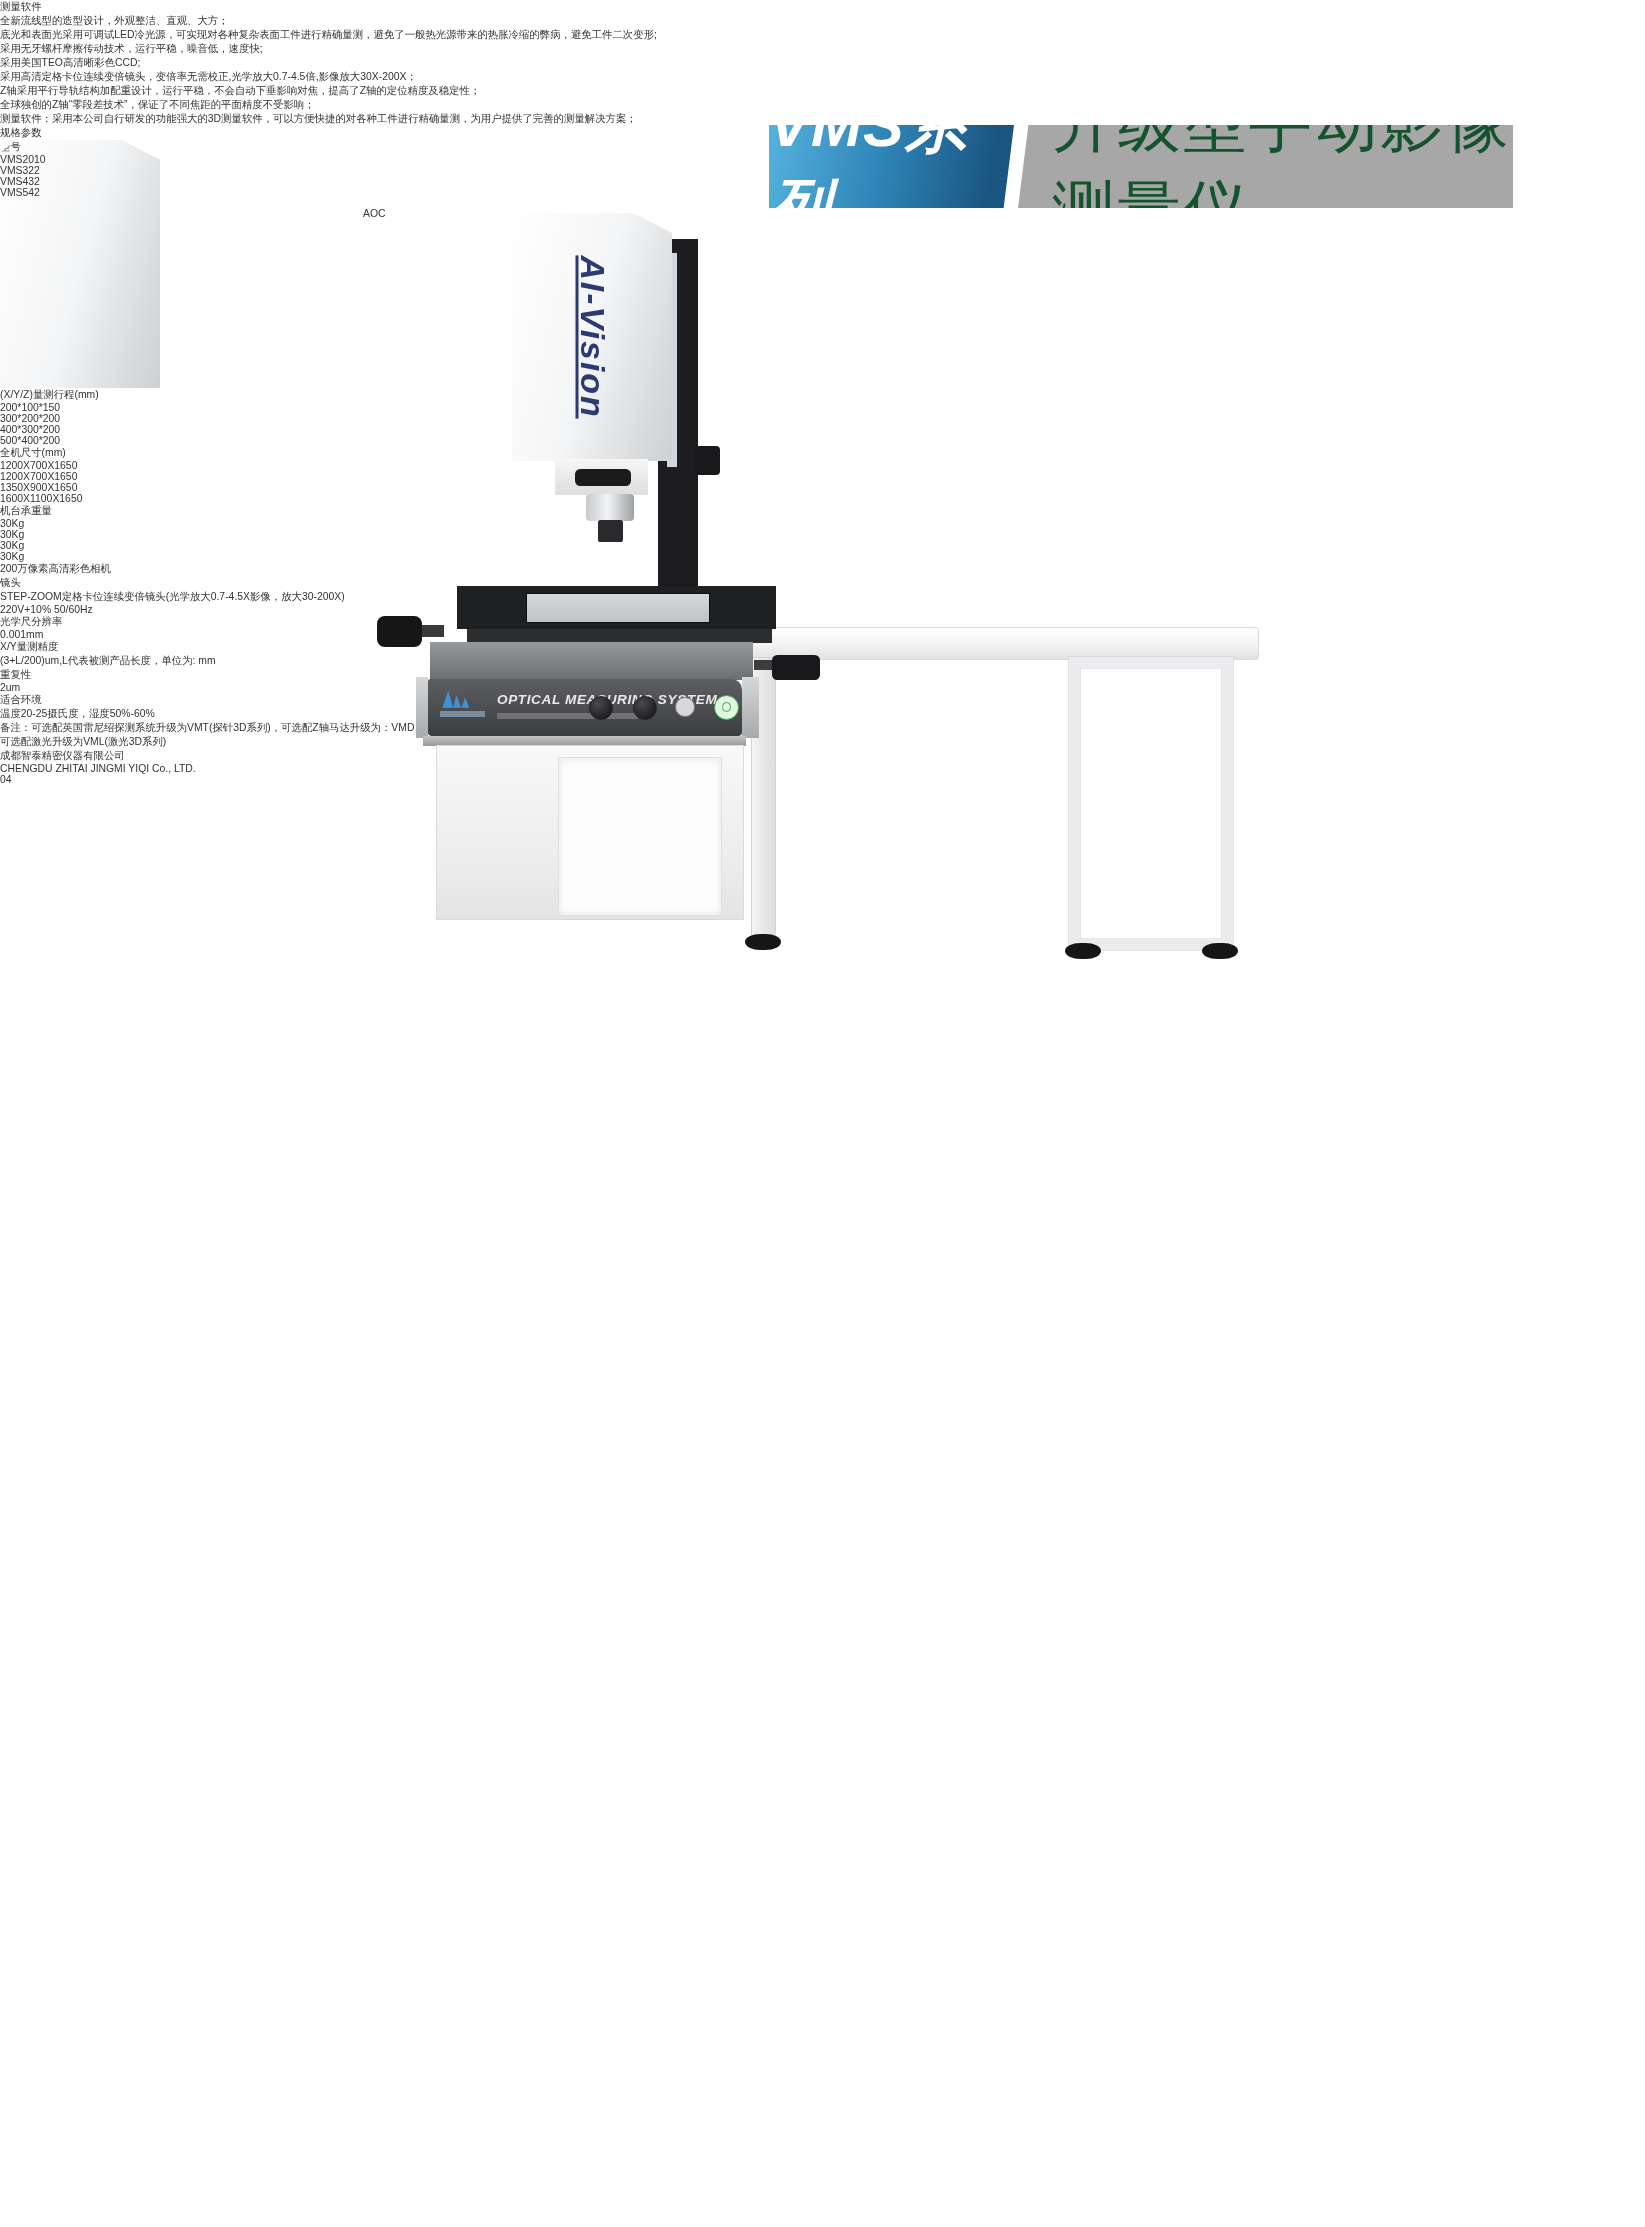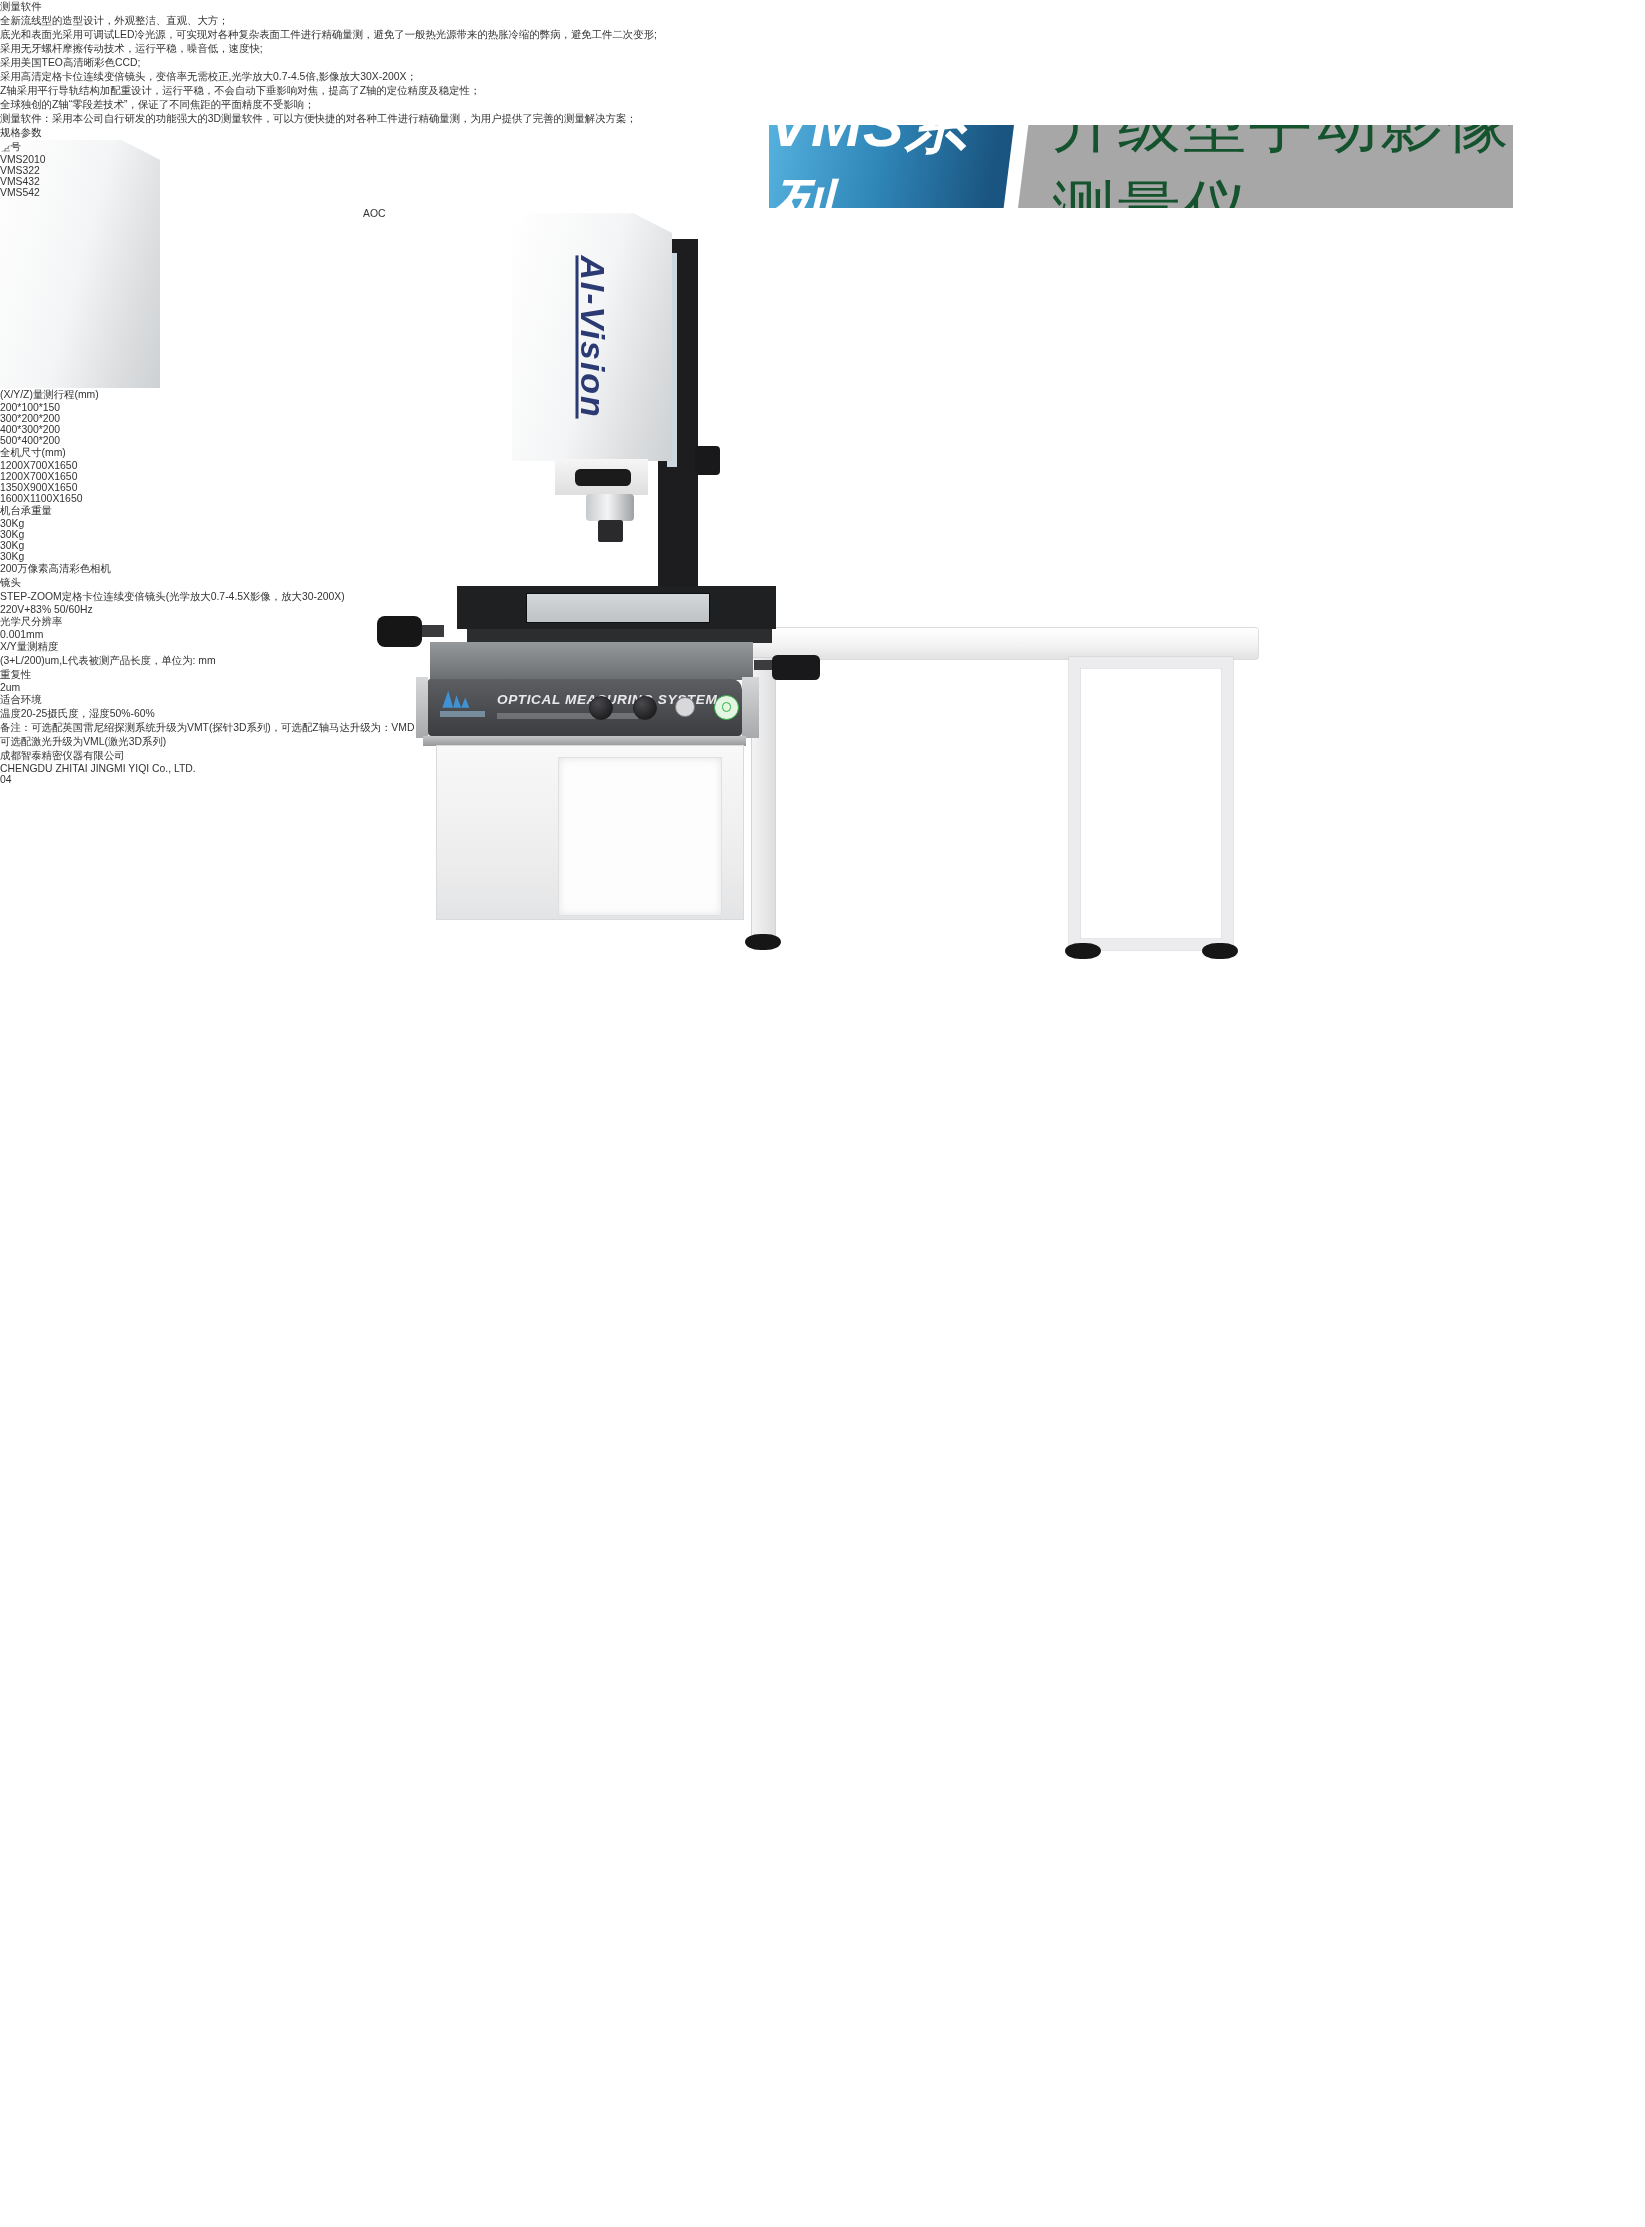--- a/index.html
+++ b/index.html
@@ -376,21 +376,21 @@
       <div class="cell val">30Kg</div>
     </div>
     <div class="spec-row">
       <div class="cell merged">200万像素高清彩色相机</div>
     </div>
     <div class="spec-row">
       <div class="cell label">镜头</div>
       <div class="cell merged">STEP-ZOOM定格卡位连续变倍镜头(光学放大0.7-4.5X影像，放大30-200X)</div>
     </div>
     <div class="spec-row">
-      <div class="cell merged">220V+83% 50/60Hz</div>
+      <div class="cell merged">220V+10% 50/60Hz</div>
     </div>
     <div class="spec-row">
       <div class="cell label">光学尺分辨率</div>
       <div class="cell merged">0.001mm</div>
     </div>
     <div class="spec-row">
       <div class="cell label">X/Y量测精度</div>
       <div class="cell merged">(3+L/200)um,L代表被测产品长度，单位为: mm</div>
     </div>
     <div class="spec-row">

